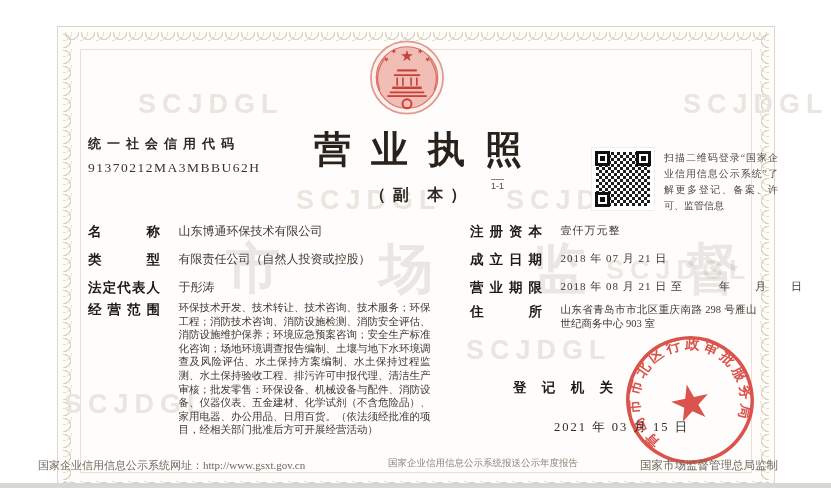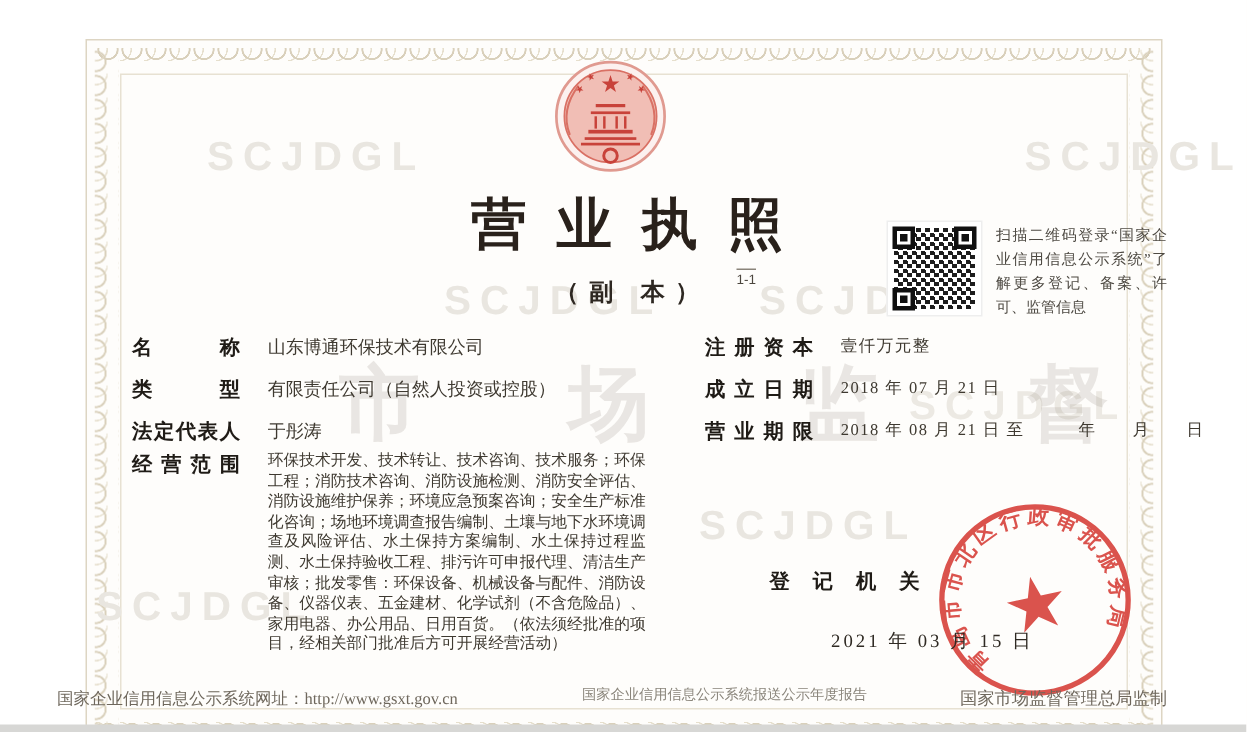--- a/index.html
+++ b/index.html
@@ -135,20 +135,24 @@
     <rect x="37" y="47" width="2" height="10" fill="#c8423a"></rect>
     <rect x="44" y="47" width="2" height="10" fill="#c8423a"></rect>
     <rect x="54" y="47" width="2" height="10" fill="#c8423a"></rect>
     <rect x="61" y="47" width="2" height="10" fill="#c8423a"></rect>
     <rect x="32" y="58" width="36" height="3" fill="#c8423a"></rect>
     <rect x="29" y="64" width="42" height="2.2" fill="#c8423a"></rect>
     <rect x="26" y="68.5" width="48" height="2.2" fill="#c8423a"></rect>
     <circle cx="50" cy="79" r="5.5" fill="none" stroke="#c8423a" stroke-width="2.4"></circle>
   </svg>
 
+  <div class="credit-block">
+    <div class="credit-label">统一社会信用代码</div>
+    <div class="credit-code">91370212MA3MBBU62H</div>
+  </div>
 
   <div class="title-block">
     <div class="license-title">营业执照</div>
     <span class="license-subtitle">（副 本）</span>
   </div>
   <span class="page-note">1-1</span>
 
   <div class="qr">
     <i class="fp tl"></i>
     <i class="fp tr"></i>
@@ -177,20 +181,24 @@
     <span class="flabel">注册资本</span>
     <span class="fvalue v-md">壹仟万元整</span>
   </div>
   <div class="frow row-estdate">
     <span class="flabel">成立日期</span>
     <span class="fvalue v-md">2018 年 07 月 21 日</span>
   </div>
   <div class="frow row-term">
     <span class="flabel">营业期限</span>
     <span class="fvalue v-md">2018 年 08 月 21 日 至　　　年　　月　　日</span>
+  </div>
+  <div class="frow row-address">
+    <span class="flabel">住所</span>
+    <span class="fvalue v-sm">山东省青岛市市北区重庆南路 298 号雁山世纪商务中心 903 室</span>
   </div>
   <div class="frow row-authority">
     <span class="flabel">登记机关</span>
   </div>
 
   <svg class="stamp" viewBox="0 0 140 140">
     <defs>
       <path id="stampArc" d="M 33.2 106.8 A 52 52 0 1 1 106.8 106.8" fill="none"></path>
     </defs>
     <circle cx="70" cy="70" r="63" fill="none" stroke="#d8453f" stroke-width="3.6"></circle>

